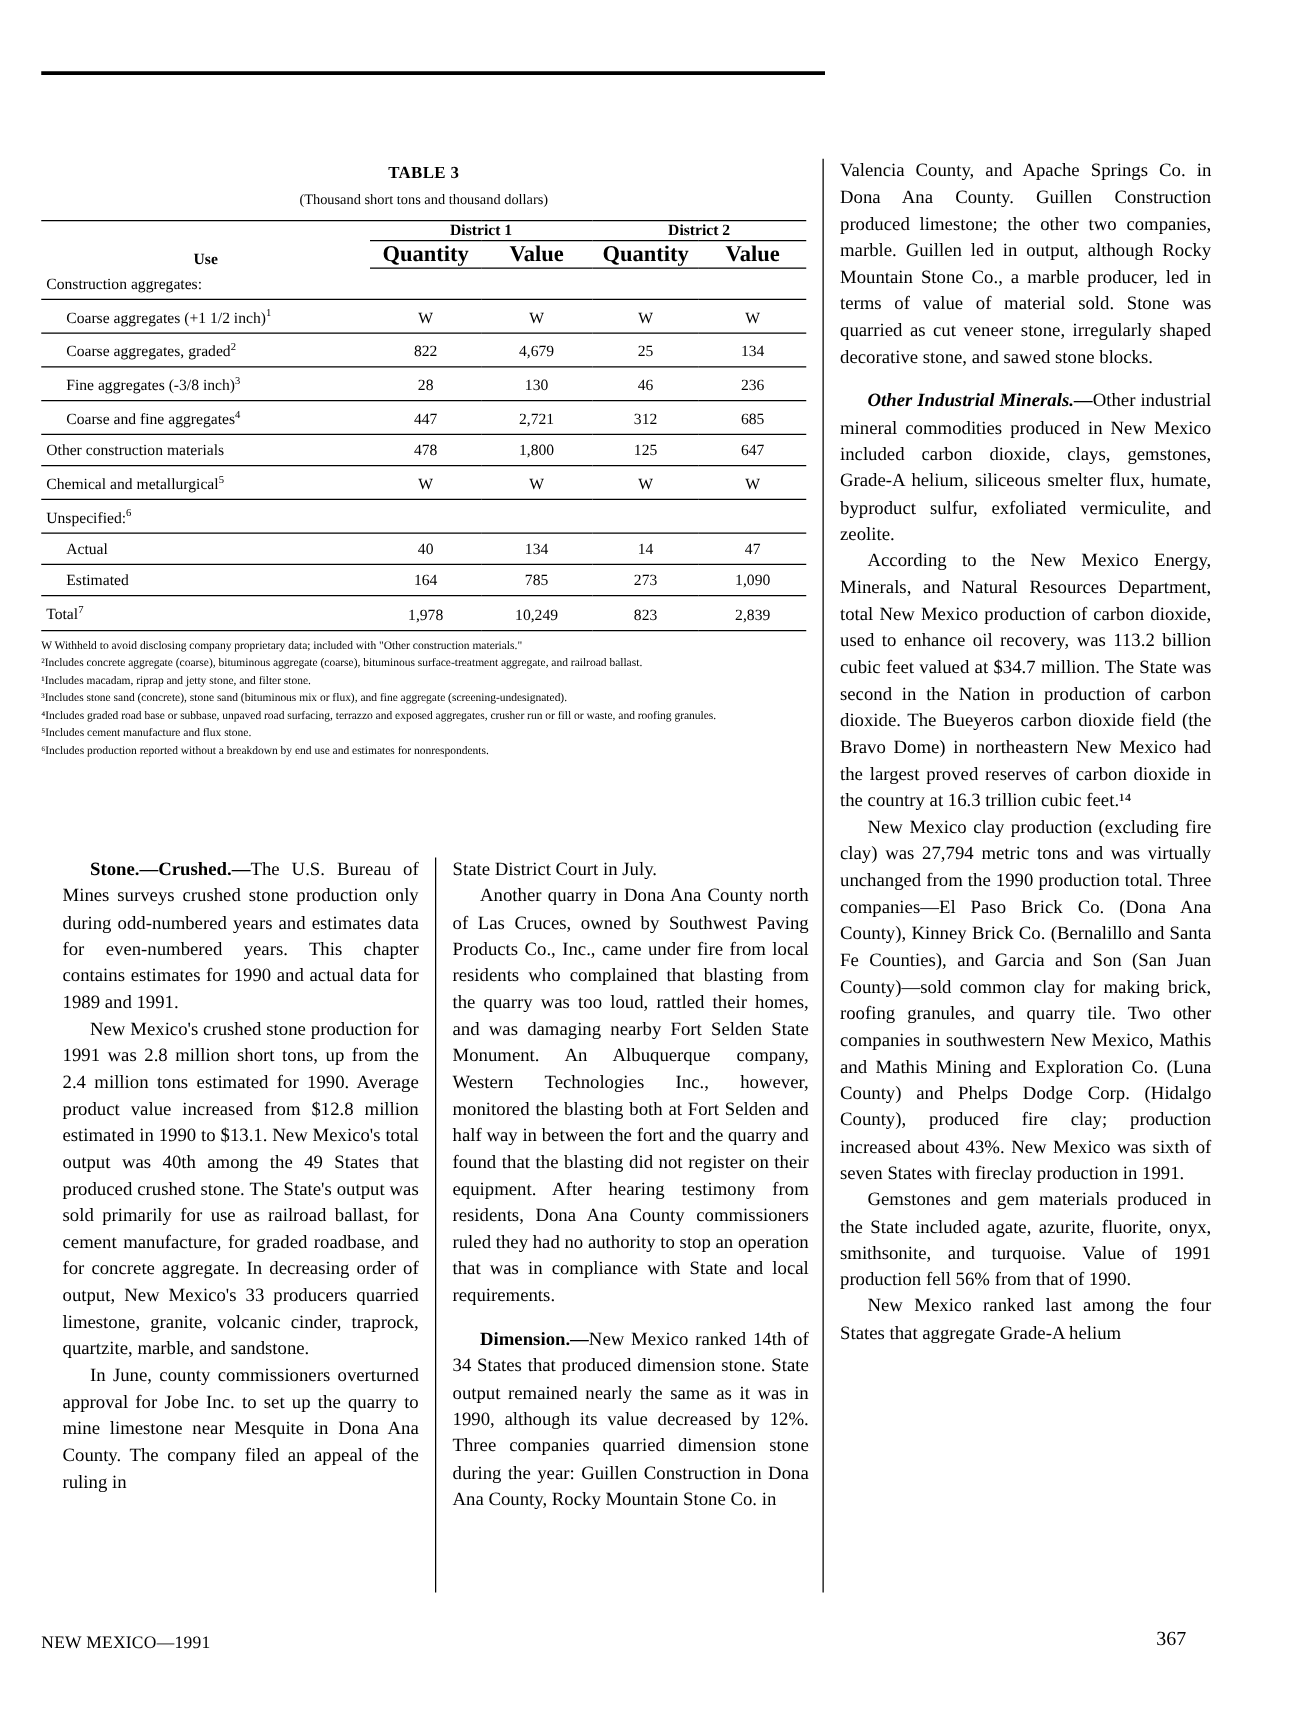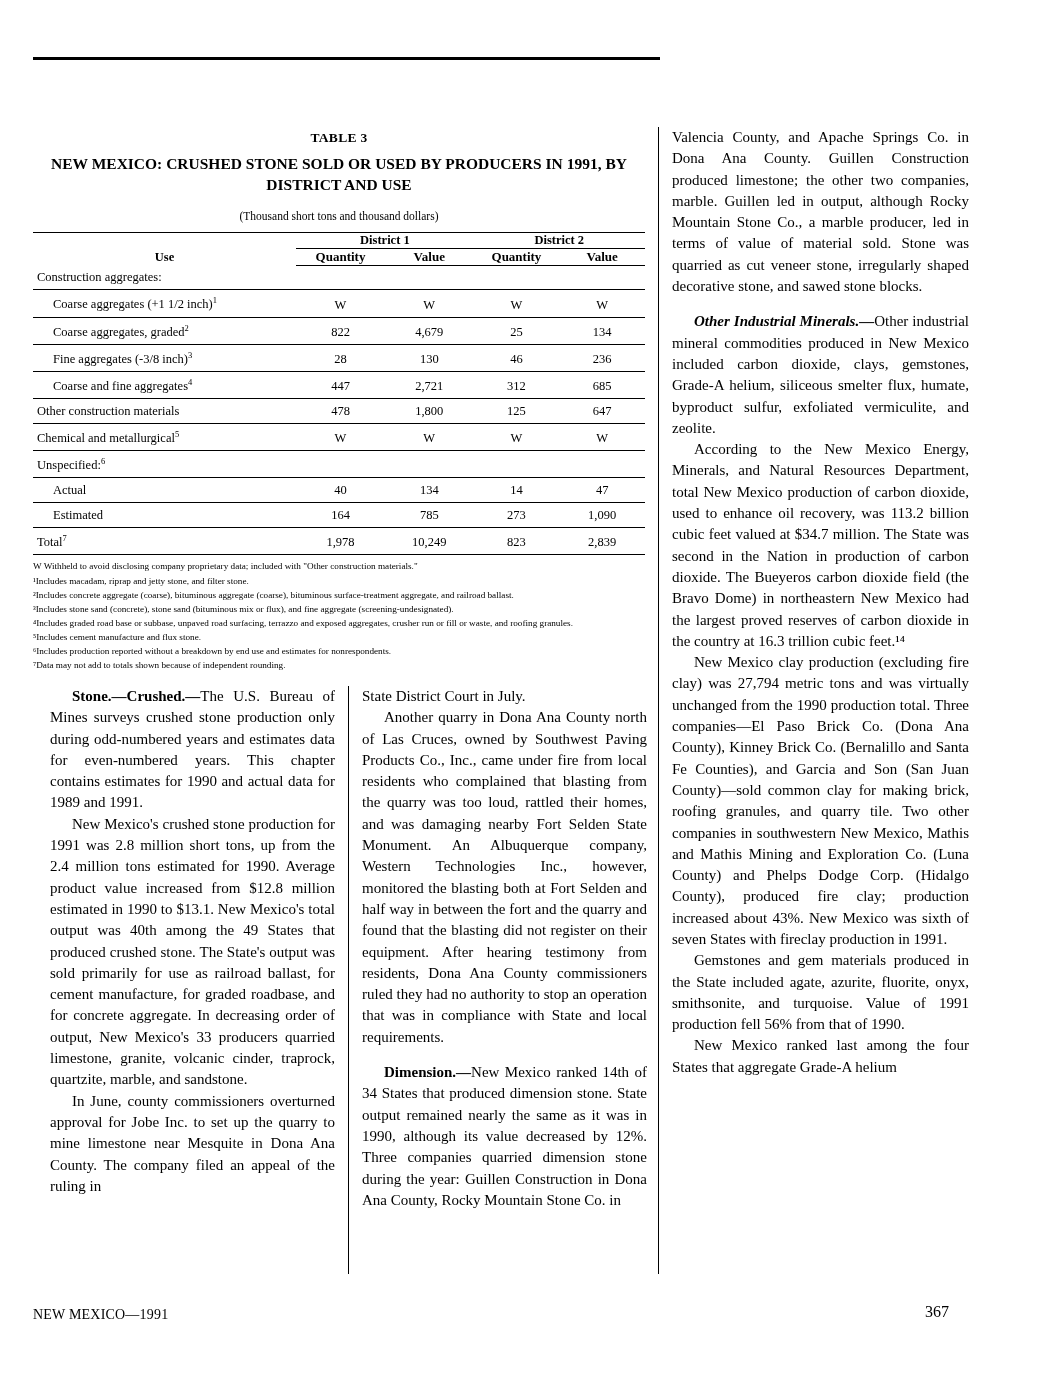--- a/index.html
+++ b/index.html
@@ -79,21 +79,21 @@
     padding-bottom: 6px;
   }
   .hdr-district {
     text-align: center;
     font-size: 12.5px;
     padding-bottom: 3px;
     border-bottom: 1px solid #000;
   }
   .hdr-sub {
     text-align: center;
-    font-size: 13px;
+    font-size: 18px;
     padding: 3px 0 5px 0;
   }
   tr.body-row td {
     padding: 5px 0 4px 0;
     border-bottom: 1px solid #000;
     font-size: 12.5px;
   }
   tr.body-row td.col-use {
     padding-left: 4px;
   }
@@ -179,21 +179,20 @@
 </style>
 </head>
 <body>
 
 <div class="page">
 
   <div class="top-rule"></div>
 
   <div class="table-block">
     <div class="tbl-label">TABLE 3</div>
-    <div class="tbl-title">NEW MEXICO:  CRUSHED STONE SOLD OR USED BY PRODUCERS IN 1991, BY DISTRICT AND USE</div>
     <div class="tbl-units">(Thousand short tons and thousand dollars)</div>
 
     <table class="data">
       <colgroup>
         <col style="width:43%">
         <col style="width:14.5%">
         <col style="width:14.5%">
         <col style="width:14%">
         <col style="width:14%">
       </colgroup>
@@ -286,27 +285,26 @@
             <td class="num">1,978</td>
             <td class="num">10,249</td>
             <td class="num">823</td>
             <td class="num">2,839</td>
           </tr>
         </tbody>
     </table>
 
     <div class="footnotes" id="footnotes">
         <div>W Withheld to avoid disclosing company proprietary data; included with "Other construction materials."</div>
+        <div>²Includes concrete aggregate (coarse), bituminous aggregate (coarse), bituminous surface-treatment aggregate, and railroad ballast.</div>
         <div>¹Includes macadam, riprap and jetty stone, and filter stone.</div>
-        <div>²Includes concrete aggregate (coarse), bituminous aggregate (coarse), bituminous surface-treatment aggregate, and railroad ballast.</div>
         <div>³Includes stone sand (concrete), stone sand (bituminous mix or flux), and fine aggregate (screening-undesignated).</div>
         <div>⁴Includes graded road base or subbase, unpaved road surfacing, terrazzo and exposed aggregates, crusher run or fill or waste, and roofing granules.</div>
         <div>⁵Includes cement manufacture and flux stone.</div>
         <div>⁶Includes production reported without a breakdown by end use and estimates for nonrespondents.</div>
-        <div>⁷Data may not add to totals shown because of independent rounding.</div>
       </div>
   </div>
 
   <div class="col col1">
     <p><span class="run-head">Stone.—Crushed.—</span><span>The U.S. Bureau of Mines surveys crushed stone production only during odd-numbered years and estimates data for even-numbered years.  This chapter contains estimates for 1990 and actual data for 1989 and 1991.</span></p>
     <p>New Mexico's crushed stone production for 1991 was 2.8 million short tons, up from the 2.4 million tons estimated for 1990.  Average product value increased from $12.8 million estimated in 1990 to $13.1.  New Mexico's total output was 40th among the 49 States that produced crushed stone.  The State's output was sold primarily for use as railroad ballast, for cement manufacture, for graded roadbase, and for concrete aggregate.  In decreasing order of output, New Mexico's 33 producers quarried limestone, granite, volcanic cinder, traprock, quartzite, marble, and sandstone.</p>
     <p>In June, county commissioners overturned approval for Jobe Inc. to set up the quarry to mine limestone near Mesquite in Dona Ana County.  The company filed an appeal of the ruling in</p>
   </div>
 
   <div class="vrule-1"></div>

